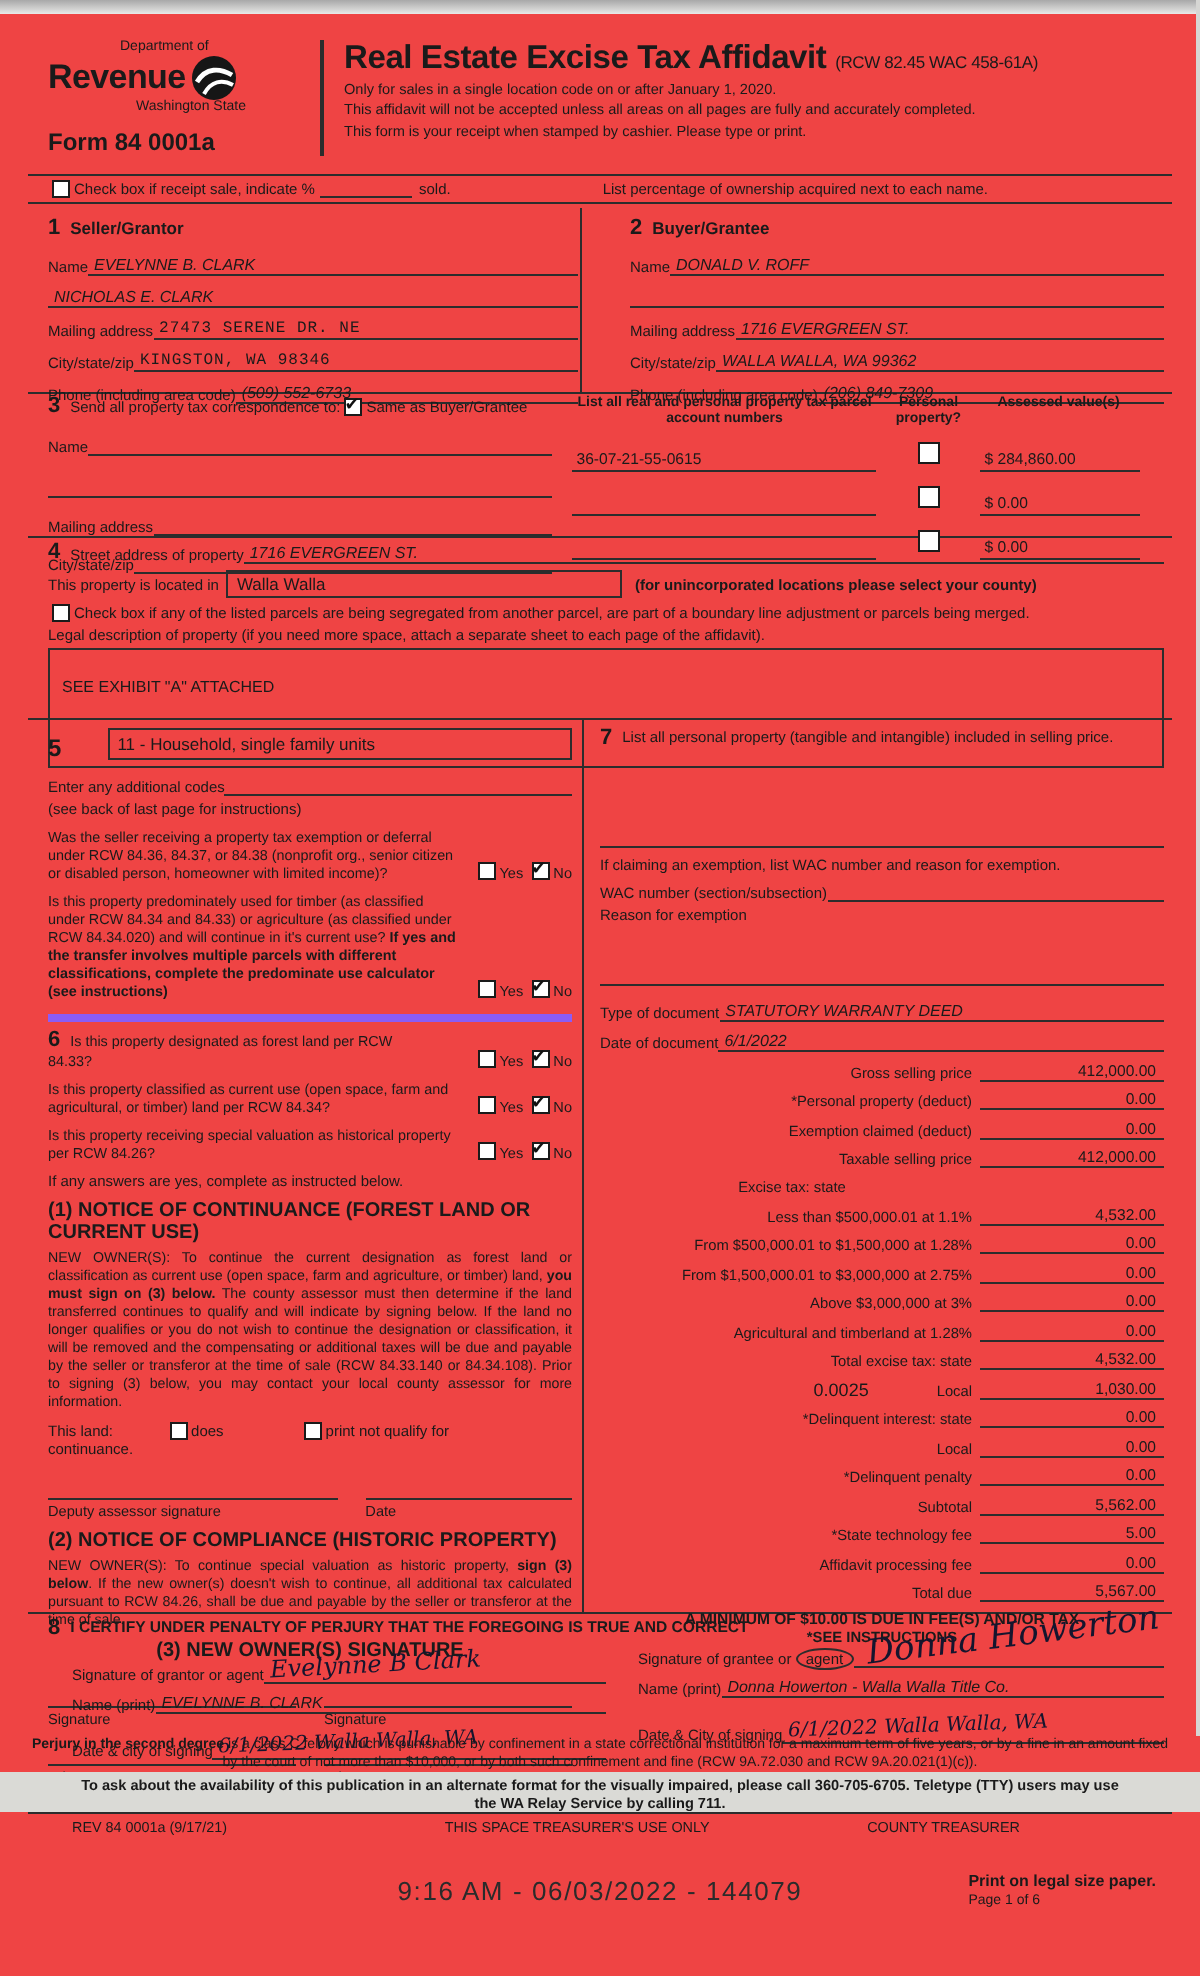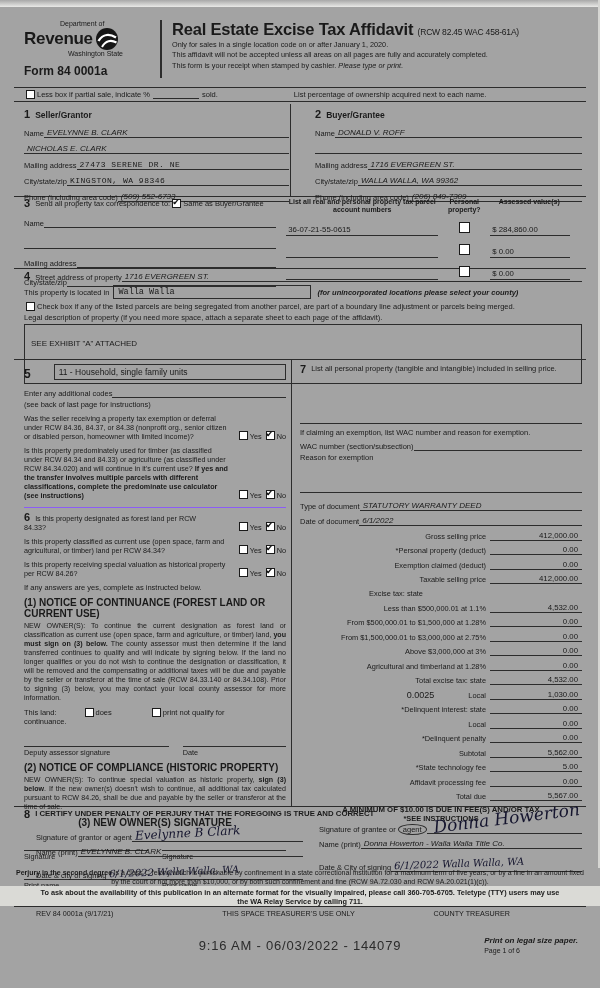--- a/index.html
+++ b/index.html
@@ -1,24 +1,24 @@
 <!DOCTYPE html>
 <html><head>
 <meta charset="utf-8">
 <style>
   html,body{margin:0;padding:0;background:#ffffff;}
-  .page{position:relative;width:600px;height:988px;background:#a3a3a3;color:#1a1a1a;
+  .page{position:relative;width:600px;height:988px;background:#ef4444;color:#1a1a1a;
         font-family:"Liberation Sans",sans-serif;overflow:hidden;}
   .scan-edge-top{position:absolute;top:0;left:0;right:0;height:7px;
         background:linear-gradient(#a8a8a8,#e9e9e7);}
   .scan-edge-right{position:absolute;top:0;right:0;width:2px;bottom:120px;background:#d6d6d3;}
 
   
   .b{font-weight:bold;}
-  .i{font-style:italic;}
+  .i{}
   .hl{position:absolute;left:14px;right:14px;border-top:1px solid #2c2c2c;}
   .vl{position:absolute;border-left:1px solid #2c2c2c;}
   .row{display:flex;align-items:flex-end;}
   .fill{border-bottom:1px solid #2c2c2c;flex:1;min-height:9px;padding:0 3px;white-space:nowrap;overflow:visible;}
   .lbl{white-space:nowrap;font-size:7.5px;}
   .secnum{font-weight:bold;font-size:11px;margin-right:5px;line-height:1;}
   .cb{display:inline-block;width:7px;height:7px;border:1px solid #1a1a1a;position:relative;
       vertical-align:-1px;margin:0 2px;flex:none;background:#fff;}
   .cb.big{width:9px;height:9px;}
   .cb.on::after{content:"\2714";position:absolute;left:-1px;top:-3px;font-size:9px;color:#111;}
@@ -59,33 +59,33 @@
   .ptable-row{display:flex;align-items:flex-end;margin-top:4px;}
   .pcol1{width:152px;}
   .pcol2{width:52px;text-align:center;}
   .pcol3{width:78px;}
   .parcel-line{width:148px;border-bottom:1px solid #2c2c2c;font-size:7.8px;padding:0 2px;min-height:10px;}
   .pp-box{width:52px;text-align:center;}
   .av-line{width:76px;border-bottom:1px solid #2c2c2c;font-size:7.8px;padding:0 2px;min-height:10px;}
 
   
   #sec4{position:absolute;top:271px;left:24px;right:18px;}
-  .located-box{border:1px solid #2c2c2c;width:188px;font-size:8.5px;padding:1px 4px;margin:0 6px 0 4px;font-family:Liberation Mono, monospace;}
+  .located-box{border:1px solid #2c2c2c;width:188px;font-size:8.5px;padding:1px 4px;margin:0 6px 0 4px;}
   .legal-box{border:1.5px solid #2c2c2c;height:44px;margin-top:2px;padding:14px 6px 0 6px;font-size:8px;}
 
   
   #colL{position:absolute;top:364px;left:24px;width:262px;}
   #colR{position:absolute;top:364px;left:300px;right:18px;}
   .qrow{display:flex;margin-top:5px;}
   .qtext{font-size:7.2px;line-height:1.25;width:206px;}
   .yn{margin-left:auto;white-space:nowrap;font-size:7.3px;align-self:flex-end;}
   .code-box{border:1.5px solid #2c2c2c;flex:1;font-size:8.5px;padding:2px 4px;}
   .para{font-size:7.1px;line-height:1.26;text-align:justify;margin-top:3px;}
   .subhead{font-size:10px;font-weight:bold;margin-top:5px;}
-  #sec6blk{border-top:1px solid #8b5cf6;margin-top:7px;padding-top:4px;}
+  #sec6blk{border-top:4px solid #8b5cf6;margin-top:7px;padding-top:4px;}
 
   .sigpair{display:flex;gap:14px;margin-top:12px;}
   .sigcell{flex:1;}
   .sigline{border-bottom:1px solid #2c2c2c;min-height:10px;}
   .sigcap{font-size:7.3px;margin-top:1px;}
 
   
   .rline-gap{border-bottom:1px solid #2c2c2c;}
   .taxrow{display:flex;align-items:flex-end;margin-top:4.5px;justify-content:flex-end;}
   .taxlbl{font-size:7.4px;white-space:nowrap;}
@@ -153,21 +153,21 @@
       <div class="hnote">This affidavit will not be accepted unless all areas on all pages are fully and accurately completed.</div>
       <div class="hnote">
         <span>This form is your receipt when stamped by cashier.</span>
         <span class="i">Please type or print.</span>
       </div>
     </div>
   </div>
 
   <div id="partialRow">
     <span class="cb"></span>
-    <span class="lbl">Less box if partial sale, indicate %</span>
+    <span class="lbl">Check box if receipt sale, indicate %</span>
     <span class="pct-fill"></span>
     <span class="lbl">sold.</span>
     <span class="lbl" style="margin-left:76px">List percentage of ownership acquired next to each name.</span>
   </div>
 
   <div id="sec12">
     <div class="halfcol left">
       <div><span class="secnum">1</span><span class="party-title">Seller/Grantor</span></div>
       <div class="frow">
           <span class="lbl">Name</span>

